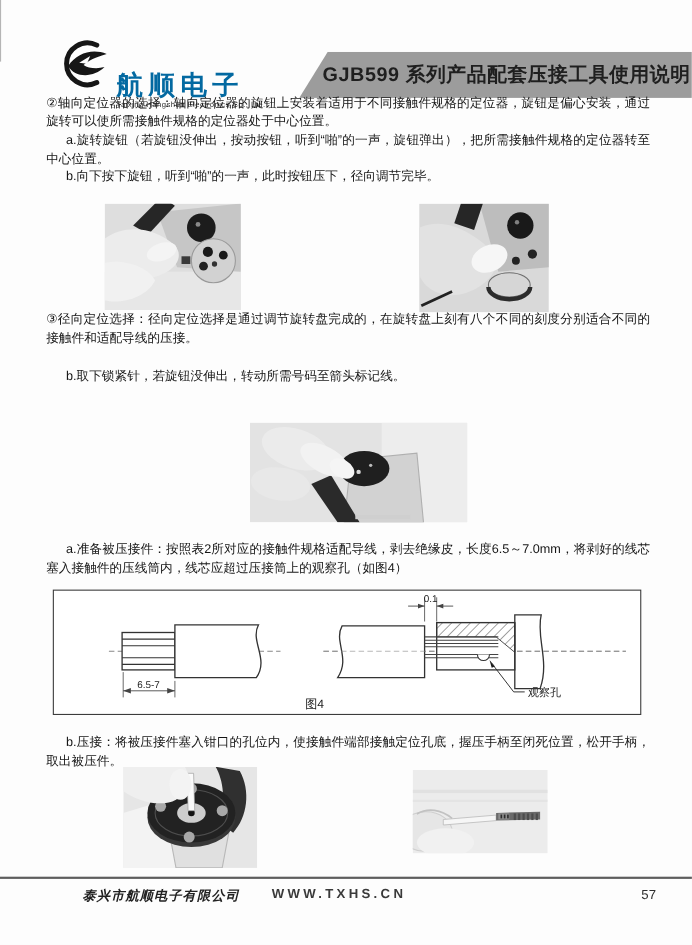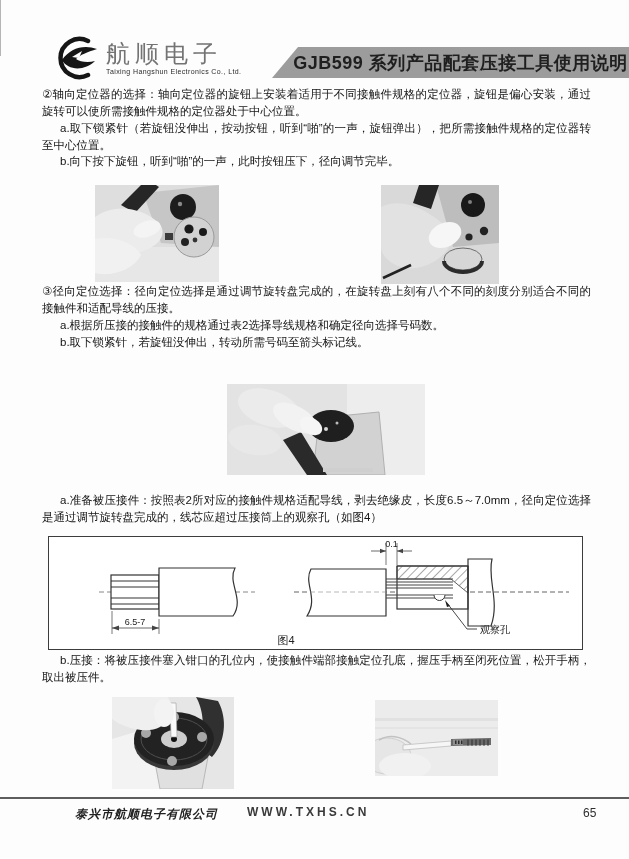--- a/index.html
+++ b/index.html
@@ -9,24 +9,24 @@
     background:#fdfdfd; overflow:hidden;
     font-family:"Liberation Sans","DejaVu Sans",sans-serif;
     color:#111;
   }
   .edge-mark { position:absolute; left:0; top:0; width:1px; height:56px; background:#b5b5b5; }
 
   
   .logo { position:absolute; left:52px; top:34px; display:flex; align-items:flex-start; }
   .logo-icon { width:46px; height:48px; }
   .logo-txt { margin-left:8px; padding-top:8px; }
-  .logo-name { font-size:24px; font-weight:normal; letter-spacing:5px; color:#737373; line-height:24px; }
+  .logo-name { font-size:24px; font-weight:bold; letter-spacing:5px; color:#0369a1; line-height:24px;margin-top:24px; }
   .logo-sub { font-size:7px; color:#2c2c2c; letter-spacing:0.4px; margin-top:2px; }
   .banner {
-    position:absolute; right:0; top:47px; width:357px; height:31px;
+    position:absolute; right:0; top:47px; width:357px; height:42px;
     background:#9c9c9c;
     clip-path:polygon(26px 0, 100% 0, 100% 100%, 0 100%);
     display:flex; align-items:center; justify-content:center;
     padding-left:20px;
   }
   .banner-title { font-size:18px; font-weight:bold; color:#1f1f1f; letter-spacing:0.5px; white-space:nowrap; }
 
   
   .para {
     position:absolute; left:42px; width:549px;
@@ -68,21 +68,21 @@
     <div class="logo-txt">
       <div class="logo-name">航顺电子</div>
       <div class="logo-sub">Taixing Hangshun Electronics Co., Ltd.</div>
     </div>
   </div>
   <div class="banner">
     <span class="banner-title">GJB599 系列产品配套压接工具使用说明</span>
   </div>
 
   <p class="para" style="top:86px">②轴向定位器的选择：轴向定位器的旋钮上安装着适用于不同接触件规格的定位器，旋钮是偏心安装，通过旋转可以使所需接触件规格的定位器处于中心位置。</p>
-  <p class="para indent" style="top:120px">a.取下锁紧针（若旋钮没伸出，按动按钮，听到“啪”的一声，旋钮弹出），把所需接触件规格的定位器转至中心位置。</p>
+  <p class="para indent" style="top:120px">a.旋转旋钮（若旋钮没伸出，按动按钮，听到“啪”的一声，旋钮弹出），把所需接触件规格的定位器转至中心位置。</p>
   <p class="para indent" style="top:153px">b.向下按下旋钮，听到“啪”的一声，此时按钮压下，径向调节完毕。</p>
 
   <div class="photo" style="left:95px;top:185px">
     <svg width="124" height="97" viewBox="0 0 124 97">
       <rect width="124" height="97" fill="#dedede"></rect>
       <rect x="0" y="62" width="124" height="35" fill="#e7e7e7"></rect>
       <polygon points="48,8 124,0 124,62 66,58" fill="#c6c6c6"></polygon>
       <polygon points="26,20 52,-6 64,2 40,28" fill="#262626"></polygon>
       <circle cx="88" cy="22" r="13" fill="#1c1c1c"></circle>
       <circle cx="85" cy="19" r="2.2" fill="#8a8a8a"></circle>
@@ -108,41 +108,40 @@
       <circle cx="88" cy="52" r="3.6" fill="#222"></circle>
       <ellipse cx="82" cy="74" rx="19" ry="11" fill="#d6d6d6" stroke="#6e6e6e"></ellipse>
       <path d="M63,76 A19 11 0 0 0 101,76" fill="none" stroke="#2c2c2c" stroke-width="4"></path>
       <path d="M0,22 C26,10 52,30 68,44 C76,58 62,76 40,82 C16,88 0,72 0,62 Z" fill="#e2e2e2"></path>
       <ellipse cx="64" cy="50" rx="17" ry="12" fill="#f6f6f6" transform="rotate(-24 64 50)"></ellipse>
       <line x1="2" y1="93" x2="30" y2="80" stroke="#222" stroke-width="2.5"></line>
     </svg>
   </div>
 
   <p class="para" style="top:283px">③径向定位选择：径向定位选择是通过调节旋转盘完成的，在旋转盘上刻有八个不同的刻度分别适合不同的接触件和适配导线的压接。</p>
-  <p class="para indent" style="top:317px">a.根据所压接的接触件的规格通过表2选择导线规格和确定径向选择号码数。</p>
   <p class="para indent" style="top:334px">b.取下锁紧针，若旋钮没伸出，转动所需号码至箭头标记线。</p>
 
   <div class="photo" style="left:227px;top:384px">
     <svg width="198" height="91" viewBox="0 0 198 91">
       <rect width="198" height="91" fill="#e3e3e3"></rect>
       <rect x="120" y="0" width="78" height="91" fill="#ededed"></rect>
       <polygon points="92,34 152,28 158,91 86,91" fill="#d2d2d2" stroke="#b0b0b0"></polygon>
       <polygon points="56,56 74,48 100,91 80,91" fill="#2a2a2a"></polygon>
       <ellipse cx="104" cy="42" rx="23" ry="16" fill="#1f1f1f"></ellipse>
       <circle cx="99" cy="45" r="2" fill="#d8d8d8"></circle>
       <circle cx="110" cy="39" r="1.5" fill="#bbb"></circle>
       <ellipse cx="42" cy="24" rx="32" ry="18" fill="#ebebeb" transform="rotate(18 42 24)"></ellipse>
       <ellipse cx="68" cy="34" rx="24" ry="12" fill="#f2f2f2" transform="rotate(28 68 34)"></ellipse>
       <ellipse cx="28" cy="56" rx="27" ry="15" fill="#e8e8e8" transform="rotate(8 28 56)"></ellipse>
       <ellipse cx="84" cy="42" rx="12" ry="8" fill="#f5f5f5" transform="rotate(30 84 42)"></ellipse>
       <rect x="96" y="84" width="50" height="4" fill="#cfcfcf"></rect>
     </svg>
   </div>
 
-  <p class="para indent" style="top:492px">a.准备被压接件：按照表2所对应的接触件规格适配导线，剥去绝缘皮，长度6.5～7.0mm，径向定位选择是通过调节旋转盘完成的，线芯应超过压接筒上的观察孔（如图4）</p>
+  <p class="para indent" style="top:492px">a.准备被压接件：按照表2所对应的接触件规格适配导线，剥去绝缘皮，长度6.5～7.0mm，将剥好的线芯塞入接触件的压线筒内，线芯应超过压接筒上的观察孔（如图4）</p>
 
   <div class="figbox">
     <svg width="533" height="112" viewBox="0 0 533 112">
       <defs>
         <pattern id="hatch" width="6" height="6" patternUnits="userSpaceOnUse" patternTransform="rotate(45)">
           <line x1="0" y1="0" x2="0" y2="6" stroke="#555" stroke-width="1"></line>
         </pattern>
       </defs>
 
       <line x1="50" y1="55" x2="206" y2="55" stroke="#888" stroke-width="1" stroke-dasharray="5,3"></line>
@@ -186,21 +185,21 @@
       <line x1="398" y1="66" x2="418" y2="92" stroke="#333" stroke-width="0.9"></line>
       <line x1="418" y1="92" x2="428" y2="92" stroke="#333" stroke-width="0.9"></line>
       <text class="svgtext" x="431" y="96" font-size="10" fill="#222">观察孔</text>
 
       <path d="M419,22 L443,22 C438,42 451,64 442,89 L419,89 Z" fill="none" stroke="#333" stroke-width="1.2"></path>
 
       <text class="svgtext" x="237" y="107" font-size="11" fill="#222" text-anchor="middle">图4</text>
     </svg>
   </div>
 
-  <p class="para indent" style="top:652px">b.压接：将被压接件塞入钳口的孔位内，使接触件端部接触定位孔底，握压手柄至闭死位置，松开手柄，取出被压件。</p>
+  <p class="para indent" style="top:667px">b.压接：将被压接件塞入钳口的孔位内，使接触件端部接触定位孔底，握压手柄至闭死位置，松开手柄，取出被压件。</p>
 
   <div class="photo" style="left:112px;top:697px">
     <svg width="122" height="92" viewBox="0 0 122 92">
       <rect width="122" height="92" fill="#e6e6e6"></rect>
       <polygon points="0,42 40,30 72,92 0,92" fill="#f3f3f3"></polygon>
       <path d="M42,60 L96,60 L90,92 L48,92 Z" fill="#e0e0e0" stroke="#b8b8b8"></path>
       <path d="M84,0 L106,4 C116,22 113,46 100,60 L86,50 C94,32 91,12 84,0 Z" fill="#303030"></path>
       <ellipse cx="62" cy="46" rx="40" ry="27" fill="#383838"></ellipse>
       <ellipse cx="62" cy="42" rx="40" ry="27" fill="#222"></ellipse>
       <ellipse cx="62" cy="42" rx="33" ry="21" fill="none" stroke="#4e4e4e"></ellipse>
@@ -236,14 +235,14 @@
           <rect x="104" y="39.5" width="2" height="6"></rect>
         <rect x="108" y="39.5" width="2" height="6"></rect>
           <rect x="112" y="39.5" width="2" height="6"></rect>
       </g>
     </svg>
   </div>
 
   <div class="foot-rule"></div>
   <div class="foot-company">泰兴市航顺电子有限公司</div>
   <div class="foot-site">WWW.TXHS.CN</div>
-  <div class="foot-page">65</div>
+  <div class="foot-page">57</div>
 </div>
 
 </body></html>

